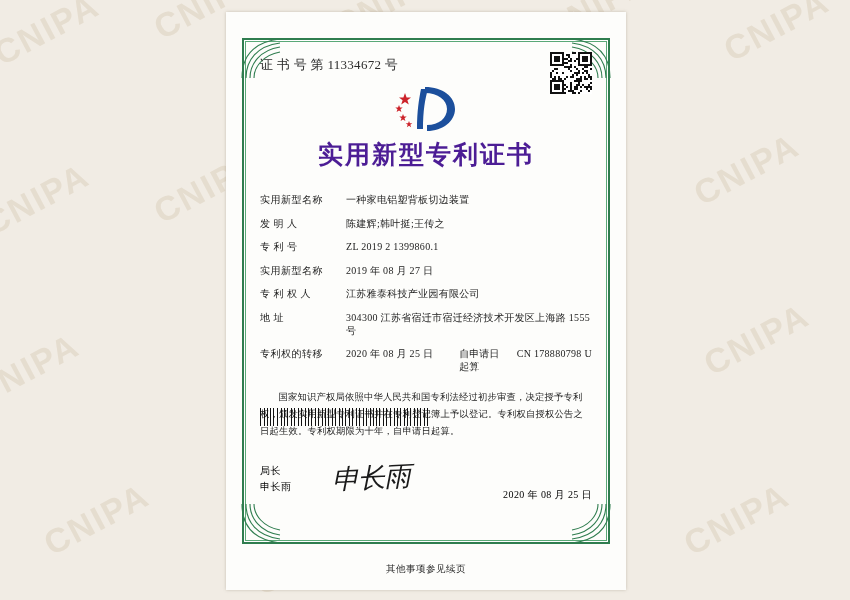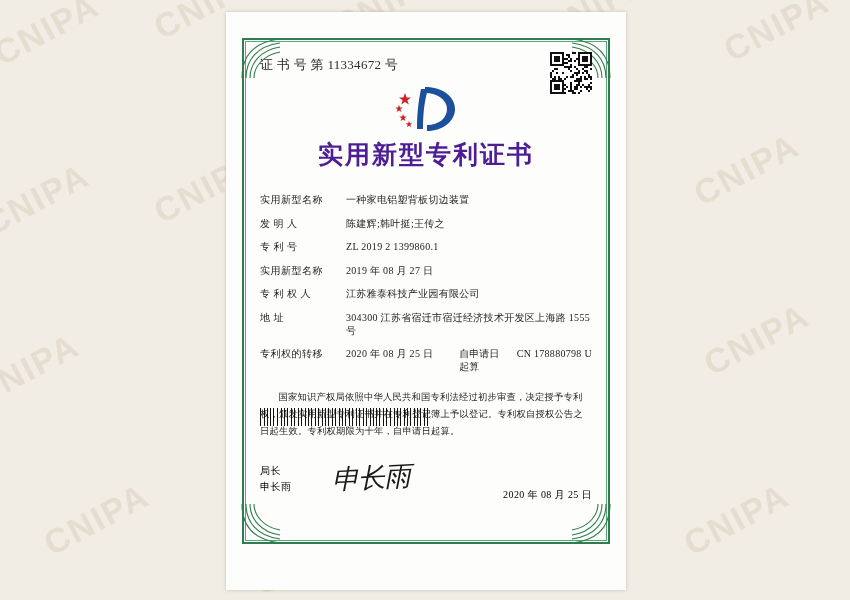--- a/index.html
+++ b/index.html
@@ -892,15 +892,16 @@
         <div>局长</div>
         <div>申长雨</div>
       </div>
 
       <div class="signature">申长雨</div>
 
       <div class="issue-date">2020 年 08 月 25 日</div>
 
     </div>
 
+    <div class="footnote">其他事项参见续页</div>
   </div>
 
 </div>
 
 </body></html>

